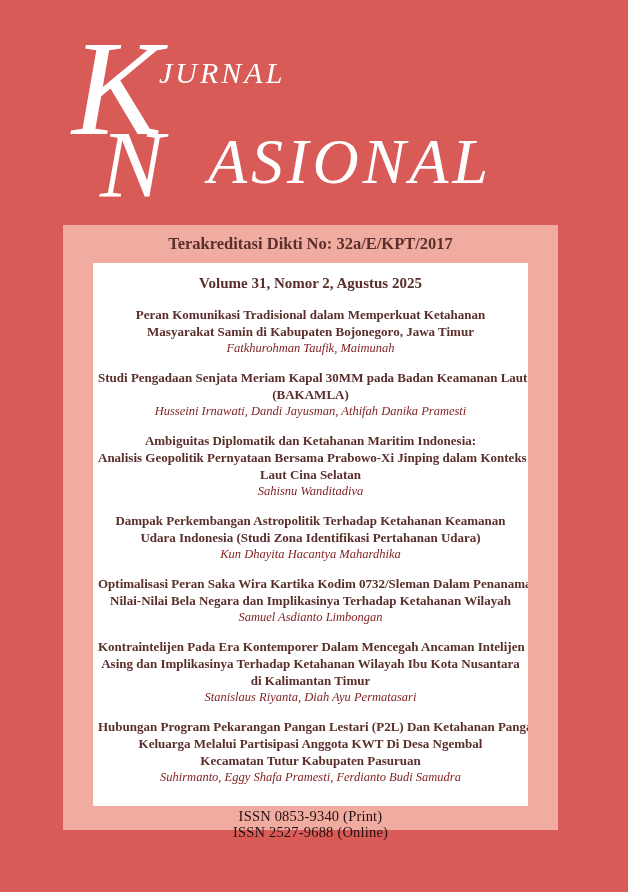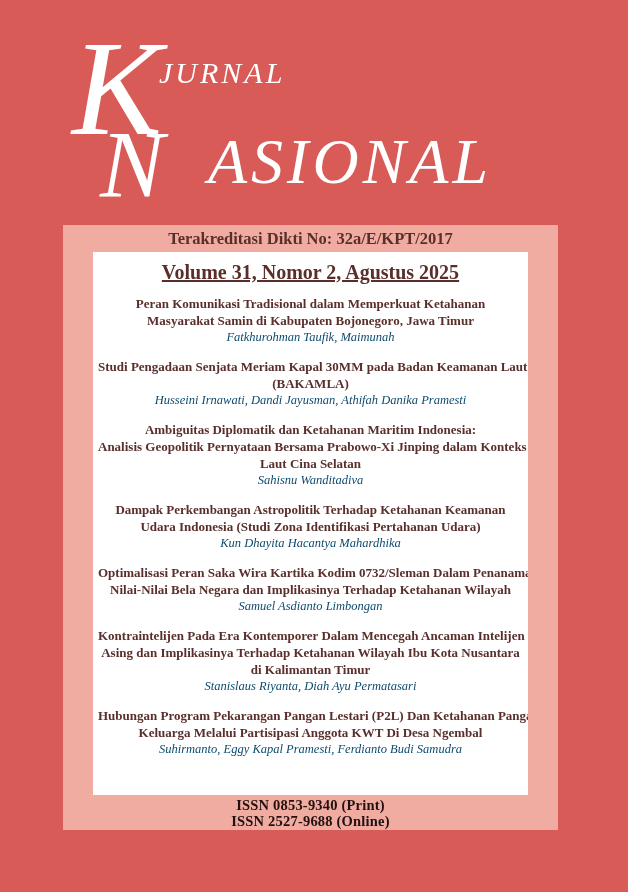--- a/index.html
+++ b/index.html
@@ -28,58 +28,57 @@
   .logo-asional  { left: 208px; top: 130px; font-size: 64px;  letter-spacing: 4px; }
 
   
   .pink-band {
     position: absolute;
     left: 63px; top: 225px;
     width: 495px; height: 605px;
     background: #f0aca1;
   }
   .accreditation {
-    height: 27px;
+    height: 38px;
     display: flex; align-items: center; justify-content: center;
     color: #5a2f2b;
     font-weight: bold;
     font-size: 16.5px;
   }
 
   
   .content-panel {
     margin: 0 30px;
     width: 435px; height: 543px;
     background: #ffffff;
     box-sizing: border-box;
     padding: 11px 5px 0 5px;
     overflow: hidden;
     text-align: center;
     color: #5a2f2b;
   }
   .volume-heading {
     font-weight: bold;
-    font-size: 20px;
+    font-size: 15px;
     line-height: 18px;
     margin-bottom: 14px;
-    text-decoration: underline;
   }
   .article + .article { margin-top: 13px; }
   .article-title { font-weight: bold; font-size: 13px; line-height: 17px; }
   .title-line { white-space: nowrap; }
-  .article-authors { font-style: italic; font-size: 12.5px; line-height: 16px; color: #0c4a6e; }
+  .article-authors { font-style: italic; font-size: 12.5px; line-height: 16px; color: #7f1d1d; }
 
   
   .issn-block {
     height: 35px;
     box-sizing: border-box;
     padding-top: 2px;
     text-align: center;
     color: #231010;
-    font-weight: bold;
+    font-weight: normal;
     font-size: 14.5px;
     line-height: 16px;
     letter-spacing: 0.2px;
   }
 </style>
 </head>
 <body>
 
 <div class="page">
 
@@ -145,22 +144,23 @@
               <div class="title-line">Asing dan Implikasinya Terhadap Ketahanan Wilayah Ibu Kota Nusantara</div>
               <div class="title-line">di Kalimantan Timur</div>
             </div>
     <div class="article-authors">Stanislaus Riyanta, Diah Ayu Permatasari</div>
   </div>
 
   <div class="article">
     <div class="article-title">
               <div class="title-line">Hubungan Program Pekarangan Pangan Lestari (P2L) Dan Ketahanan Pangan</div>
               <div class="title-line">Keluarga Melalui Partisipasi Anggota KWT Di Desa Ngembal</div>
+              <div class="title-line">Kecamatan Tutur Kabupaten Pasuruan</div>
             </div>
-    <div class="article-authors">Suhirmanto, Eggy Kapal Pramesti, Ferdianto Budi Samudra</div>
+    <div class="article-authors">Suhirmanto, Eggy Shafa Pramesti, Ferdianto Budi Samudra</div>
   </div>
 </div>
     </div>
 
     <div class="issn-block">
       <div>ISSN 0853-9340 (Print)</div>
       <div>ISSN 2527-9688 (Online)</div>
     </div>
 
   </div>

